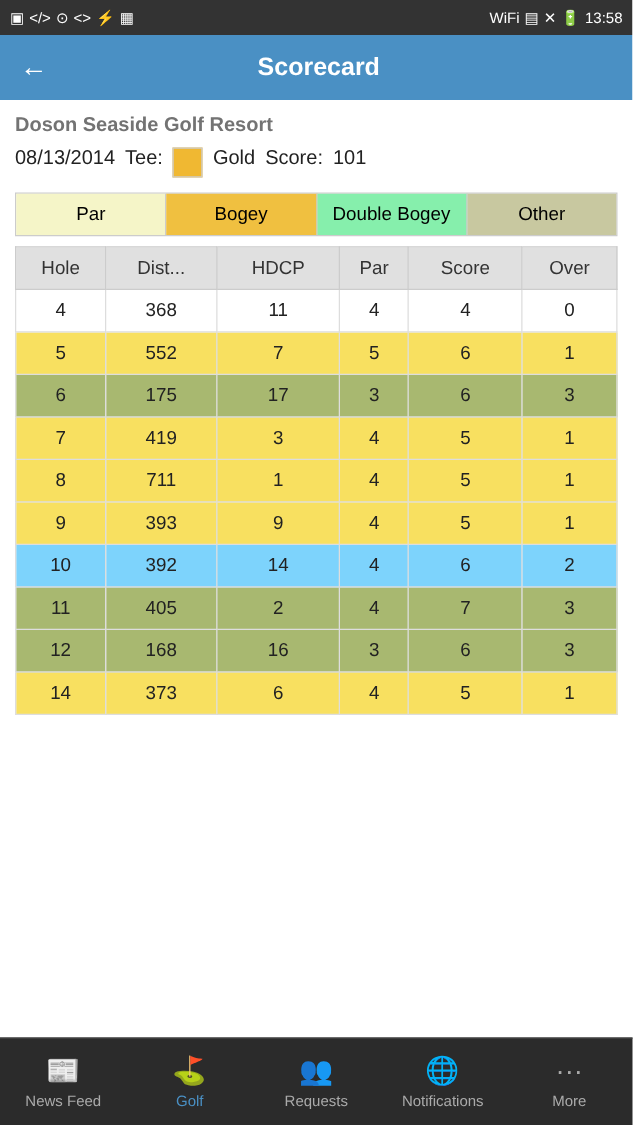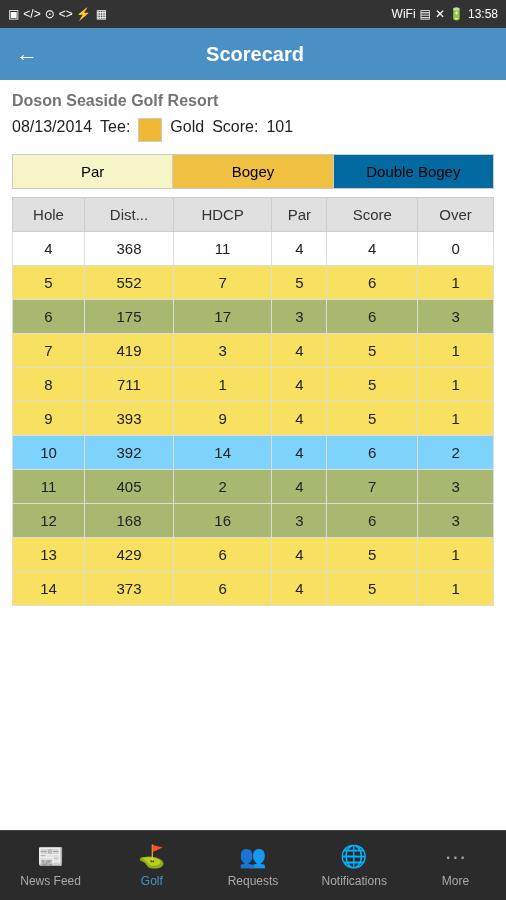--- a/index.html
+++ b/index.html
@@ -83,21 +83,21 @@
       flex: 1;
       text-align: center;
       padding: 8px 4px;
       font-size: 15px;
       font-weight: normal;
       border-right: 1px solid #ccc;
     }
     .legend-item:last-child { border-right: none; }
     .legend-par { background: #f5f5c8; }
     .legend-bogey { background: #f0c040; }
-    .legend-double-bogey { background: #0369a1; }
+    .legend-double-bogey { background: #86efac; }
     .legend-other { background: #c8c8a0; }
 
     
     .score-table {
       width: 100%;
       border-collapse: collapse;
       font-size: 15px;
     }
     .score-table th {
       background: #e0e0e0;
@@ -180,20 +180,21 @@
     <span class="tee-box"></span>
     <span>Gold</span>
     <span>Score:</span>
     <span>101</span>
   </div>
 
   <div class="legend">
     <div class="legend-item legend-par">Par</div>
     <div class="legend-item legend-bogey">Bogey</div>
     <div class="legend-item legend-double-bogey">Double Bogey</div>
+    <div class="legend-item legend-other">Other</div>
   </div>
 
   <table class="score-table">
     <thead>
       <tr>
         <th>Hole</th>
         <th>Dist...</th>
         <th>HDCP</th>
         <th>Par</th>
         <th>Score</th>
@@ -267,28 +268,20 @@
         </tr>
         <tr class="row-green">
           <td>12</td>
           <td>168</td>
           <td>16</td>
           <td>3</td>
           <td>6</td>
           <td>3</td>
         </tr>
         <tr class="row-yellow">
-          <td>13</td>
-          <td>429</td>
-          <td>6</td>
-          <td>4</td>
-          <td>5</td>
-          <td>1</td>
-        </tr>
-        <tr class="row-yellow">
           <td>14</td>
           <td>373</td>
           <td>6</td>
           <td>4</td>
           <td>5</td>
           <td>1</td>
         </tr>
       </tbody>
   </table>
 </div>

